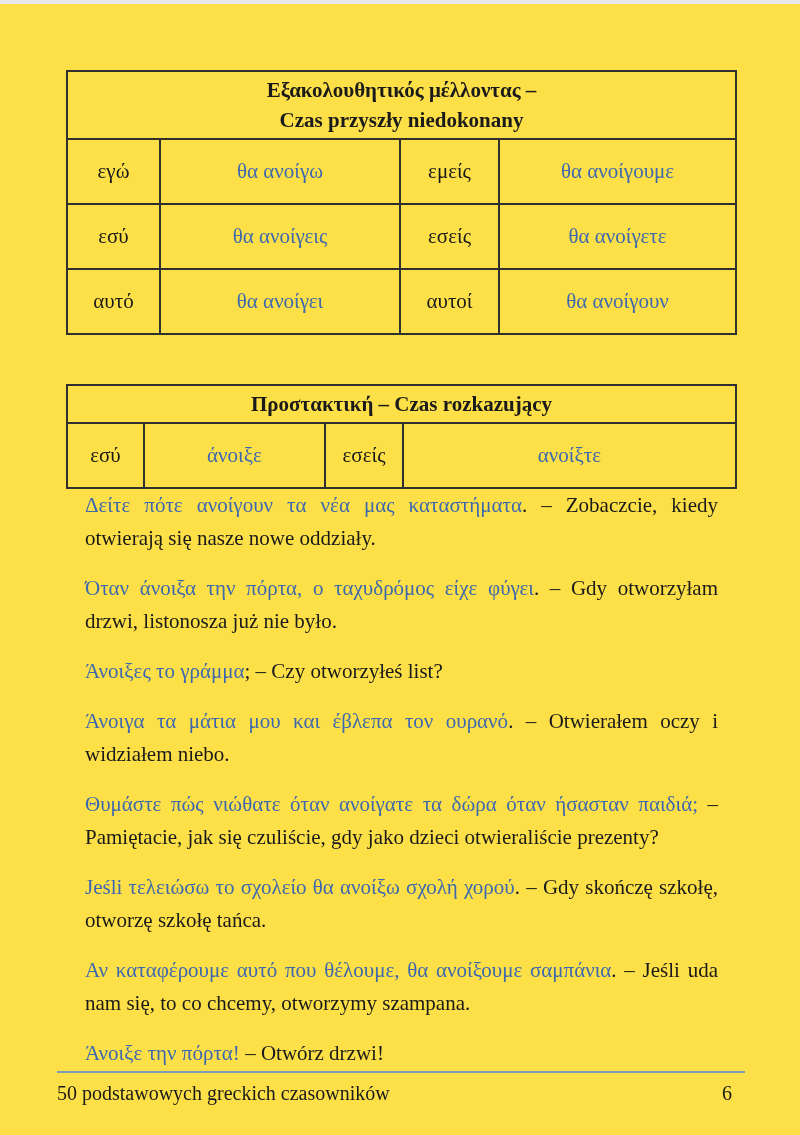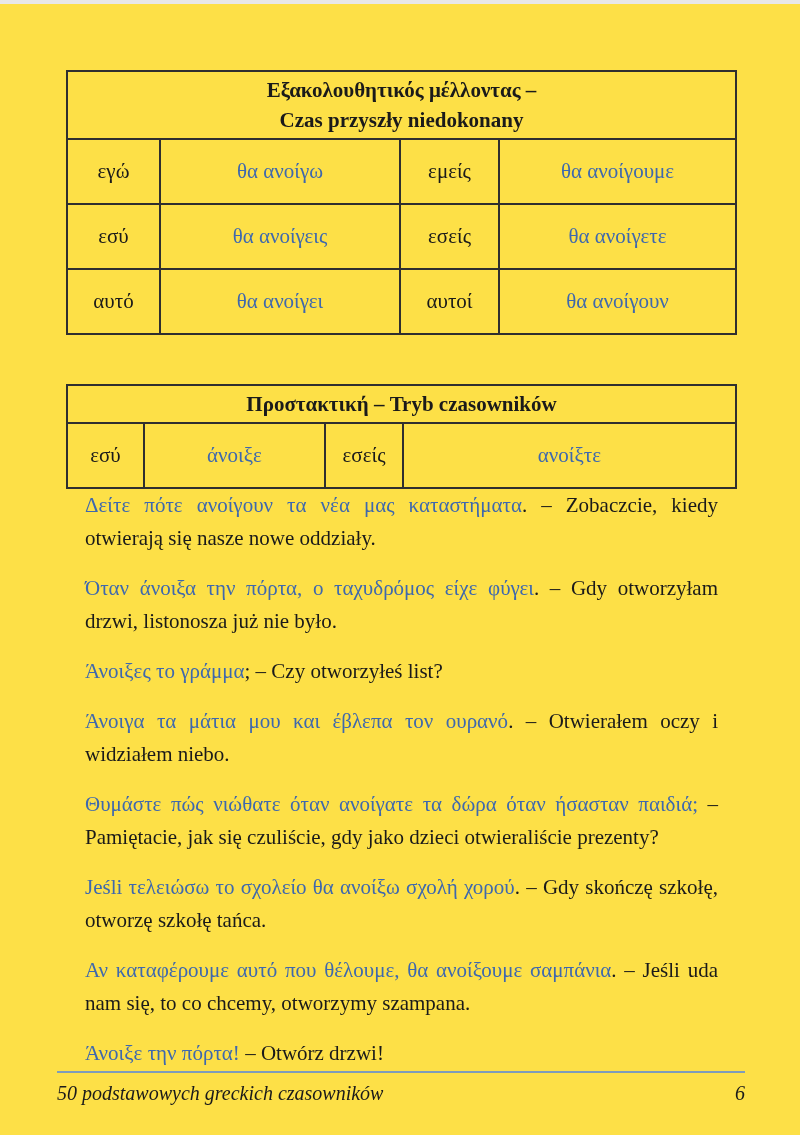--- a/index.html
+++ b/index.html
@@ -66,26 +66,25 @@
     position: absolute;
     left: 57px;
     right: 55px;
     top: 1067px;
     height: 0;
     border-top: 2px solid var(--rule);
   }
   .page-footer {
     position: absolute;
     left: 57px;
-    right: 55px;
+    right: 68px;
     top: 1078px;
     display: flex;
     justify-content: space-between;
     align-items: baseline;
-    font-style: italic;
     font-size: 20px;
     color: var(--text);
   }
 </style>
 </head>
 <body>
 
 <div class="page">
 
   <table class="conj tbl-future">
@@ -125,21 +124,21 @@
 
   <table class="conj tbl-imperative">
     <colgroup>
       <col style="width:77px">
         <col style="width:181px">
         <col style="width:78px">
         <col style="width:333px">
     </colgroup>
     <tbody>
       <tr>
-        <td class="title-cell" colspan="4">Προστακτική – Tryb czasowników</td>
+        <td class="title-cell" colspan="4">Προστακτική – Czas rozkazujący</td>
       </tr>
       <tr>
         <td>εσύ</td>
         <td class="verb">άνοιξε</td>
         <td>εσείς</td>
         <td class="verb">ανοίξτε</td>
       </tr>
     </tbody>
   </table>
 

